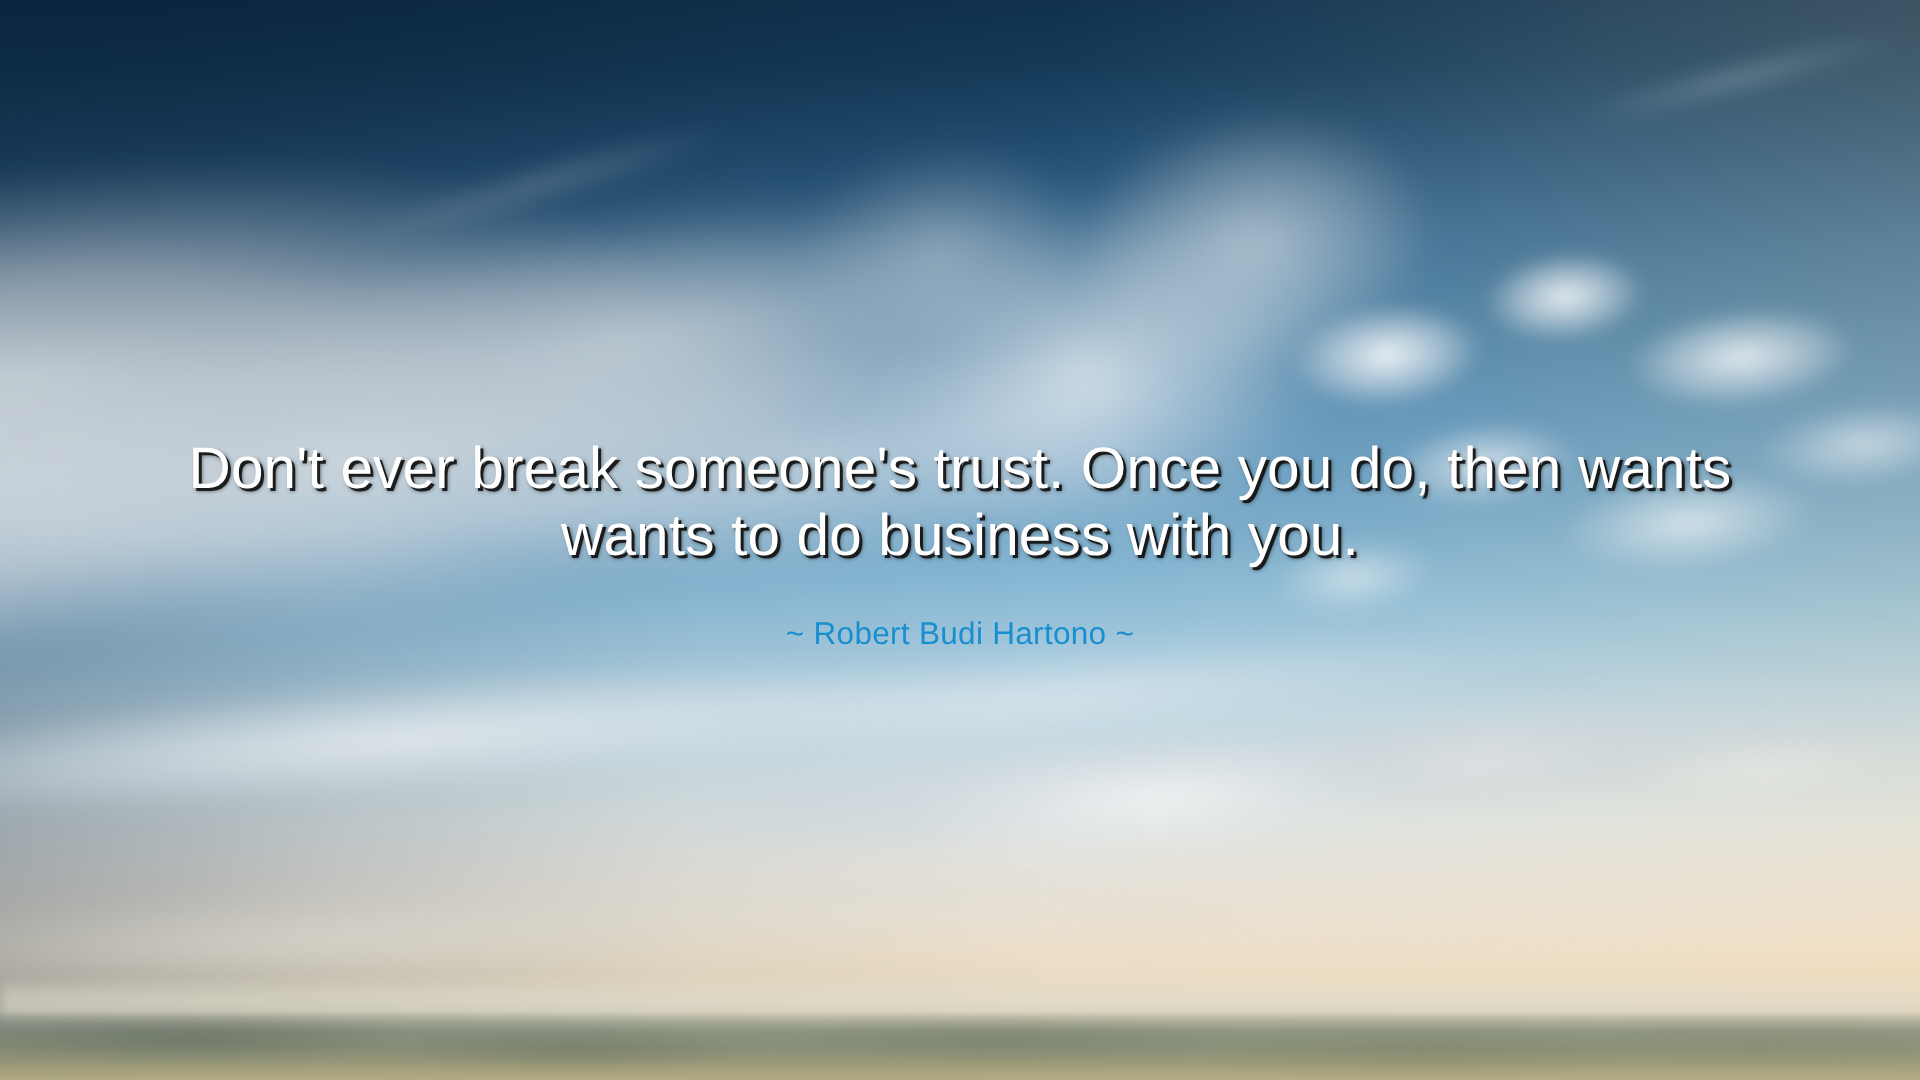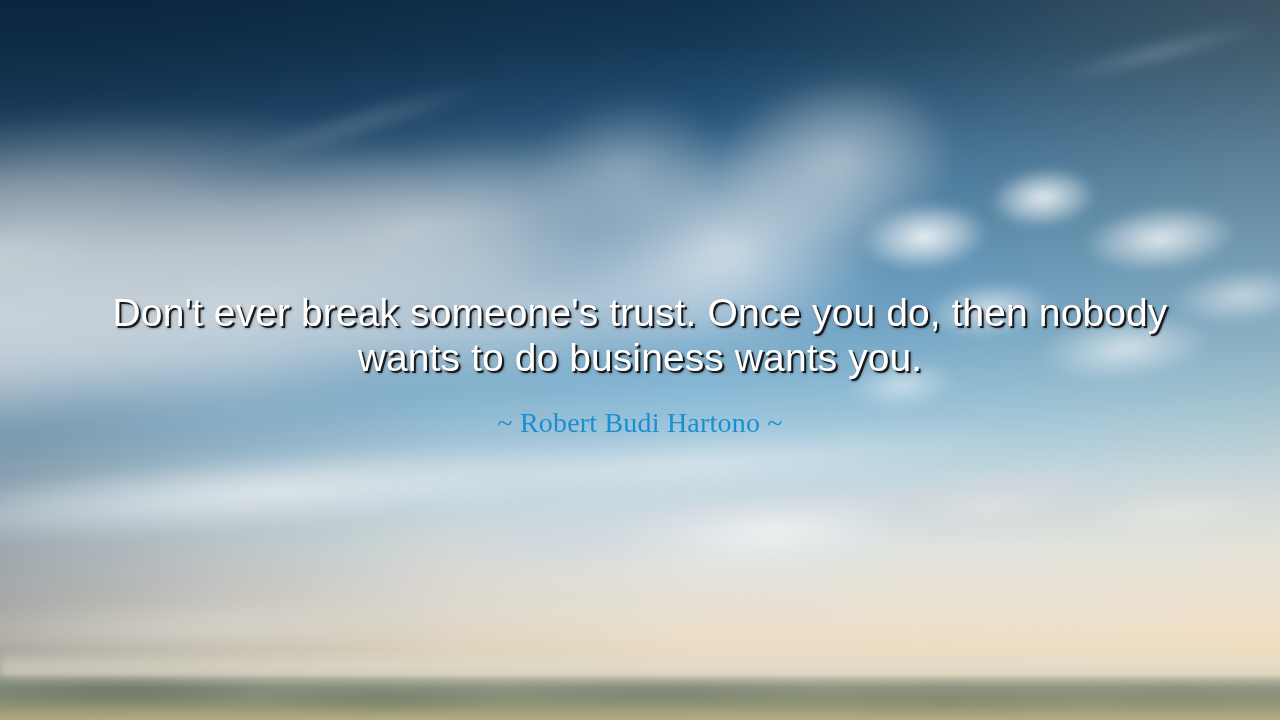--- a/index.html
+++ b/index.html
@@ -272,25 +272,24 @@
     text-shadow:
       2px 2px 0 rgba(20,20,20,0.92),
       2px 2px 3px rgba(0,0,0,0.55);
     white-space: normal;
   }
 
   .quote-author {
     margin: 24px 0 0 0;
     text-align: center;
     color: #1a8fd0;
-    font-size: 28px;
+    font-size: 21px;
     line-height: 38px;
     font-weight: 400;
     letter-spacing: 0.2px;
-    font-family: Liberation Serif, serif;
   }
 </style>
 </head>
 <body>
 
 <div id="quote-scene">
 
   <div class="sky-base"></div>
   <div class="sky-h-tint"></div>
 
@@ -306,17 +305,17 @@
     <div class="cloud-haze-low"></div>
   </div>
 
   <div class="vignette-tl"></div>
 
   <div class="horizon-haze"></div>
   <div class="ground"></div>
   <div class="ground-texture"></div>
 
   <div class="text-overlay">
-    <p class="quote-text">Don't ever break someone's trust. Once you do, then nobody wants to do business wants you.</p>
+    <p class="quote-text">Don't ever break someone's trust. Once you do, then wants wants to do business with you.</p>
     <p class="quote-author">~ Robert Budi Hartono ~</p>
   </div>
 
 </div>
 
 </body></html>

